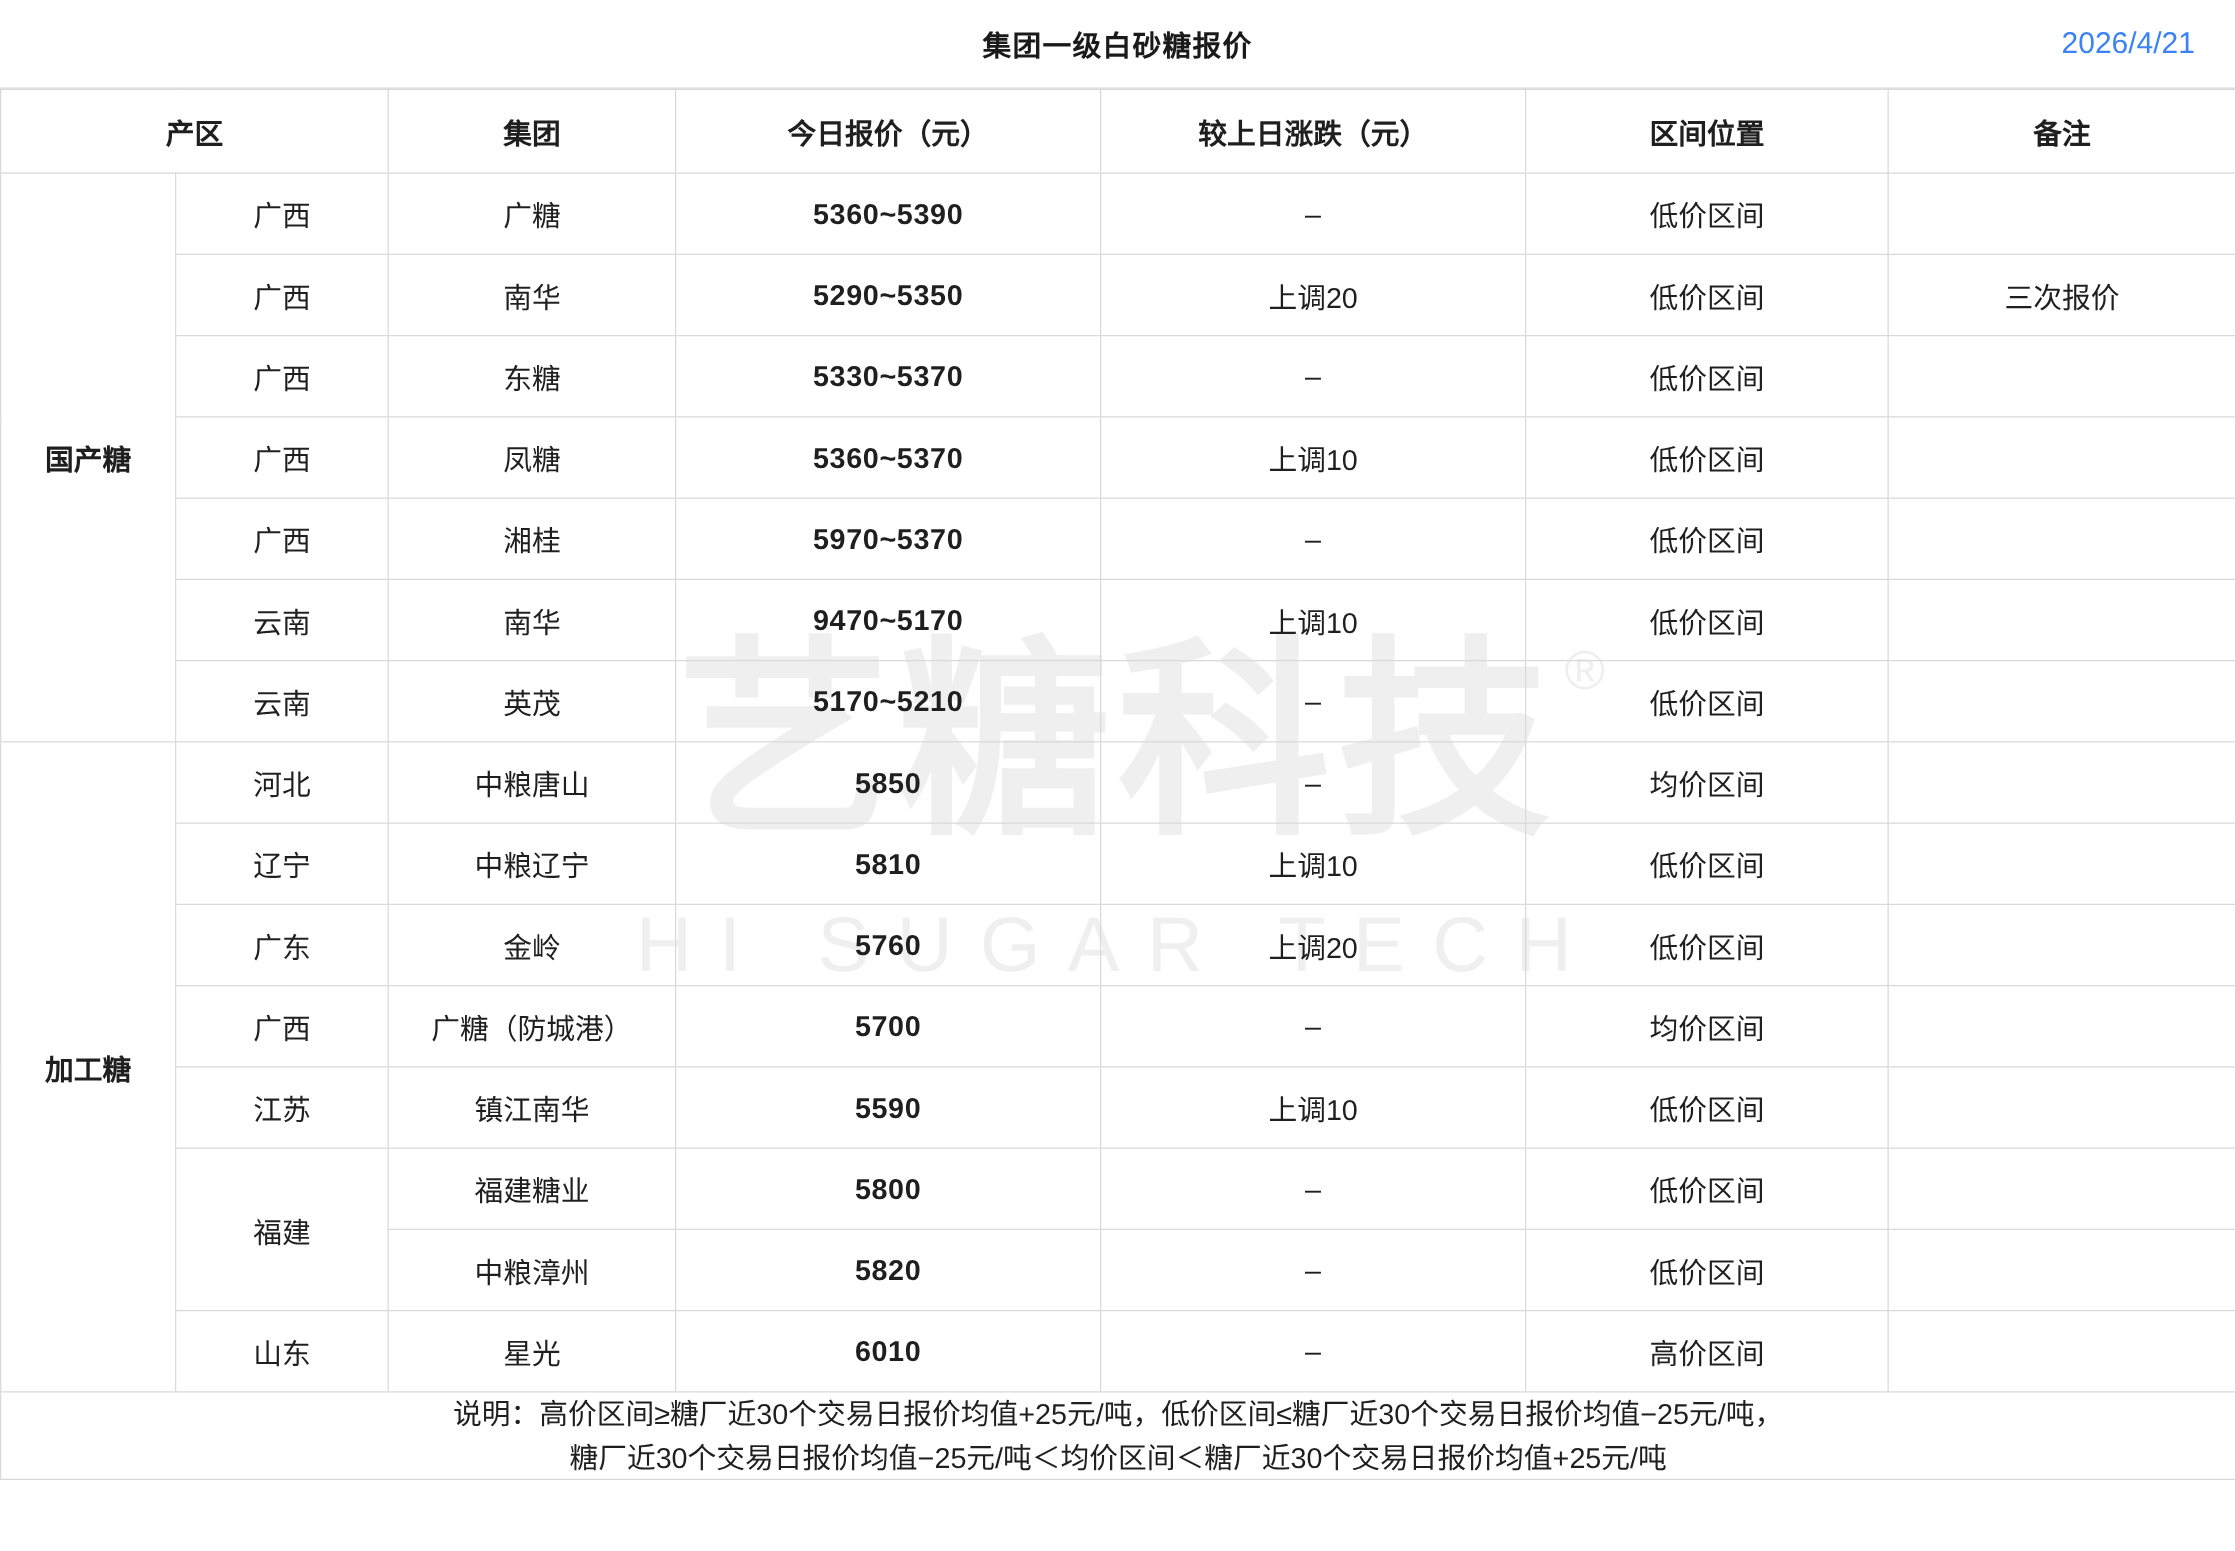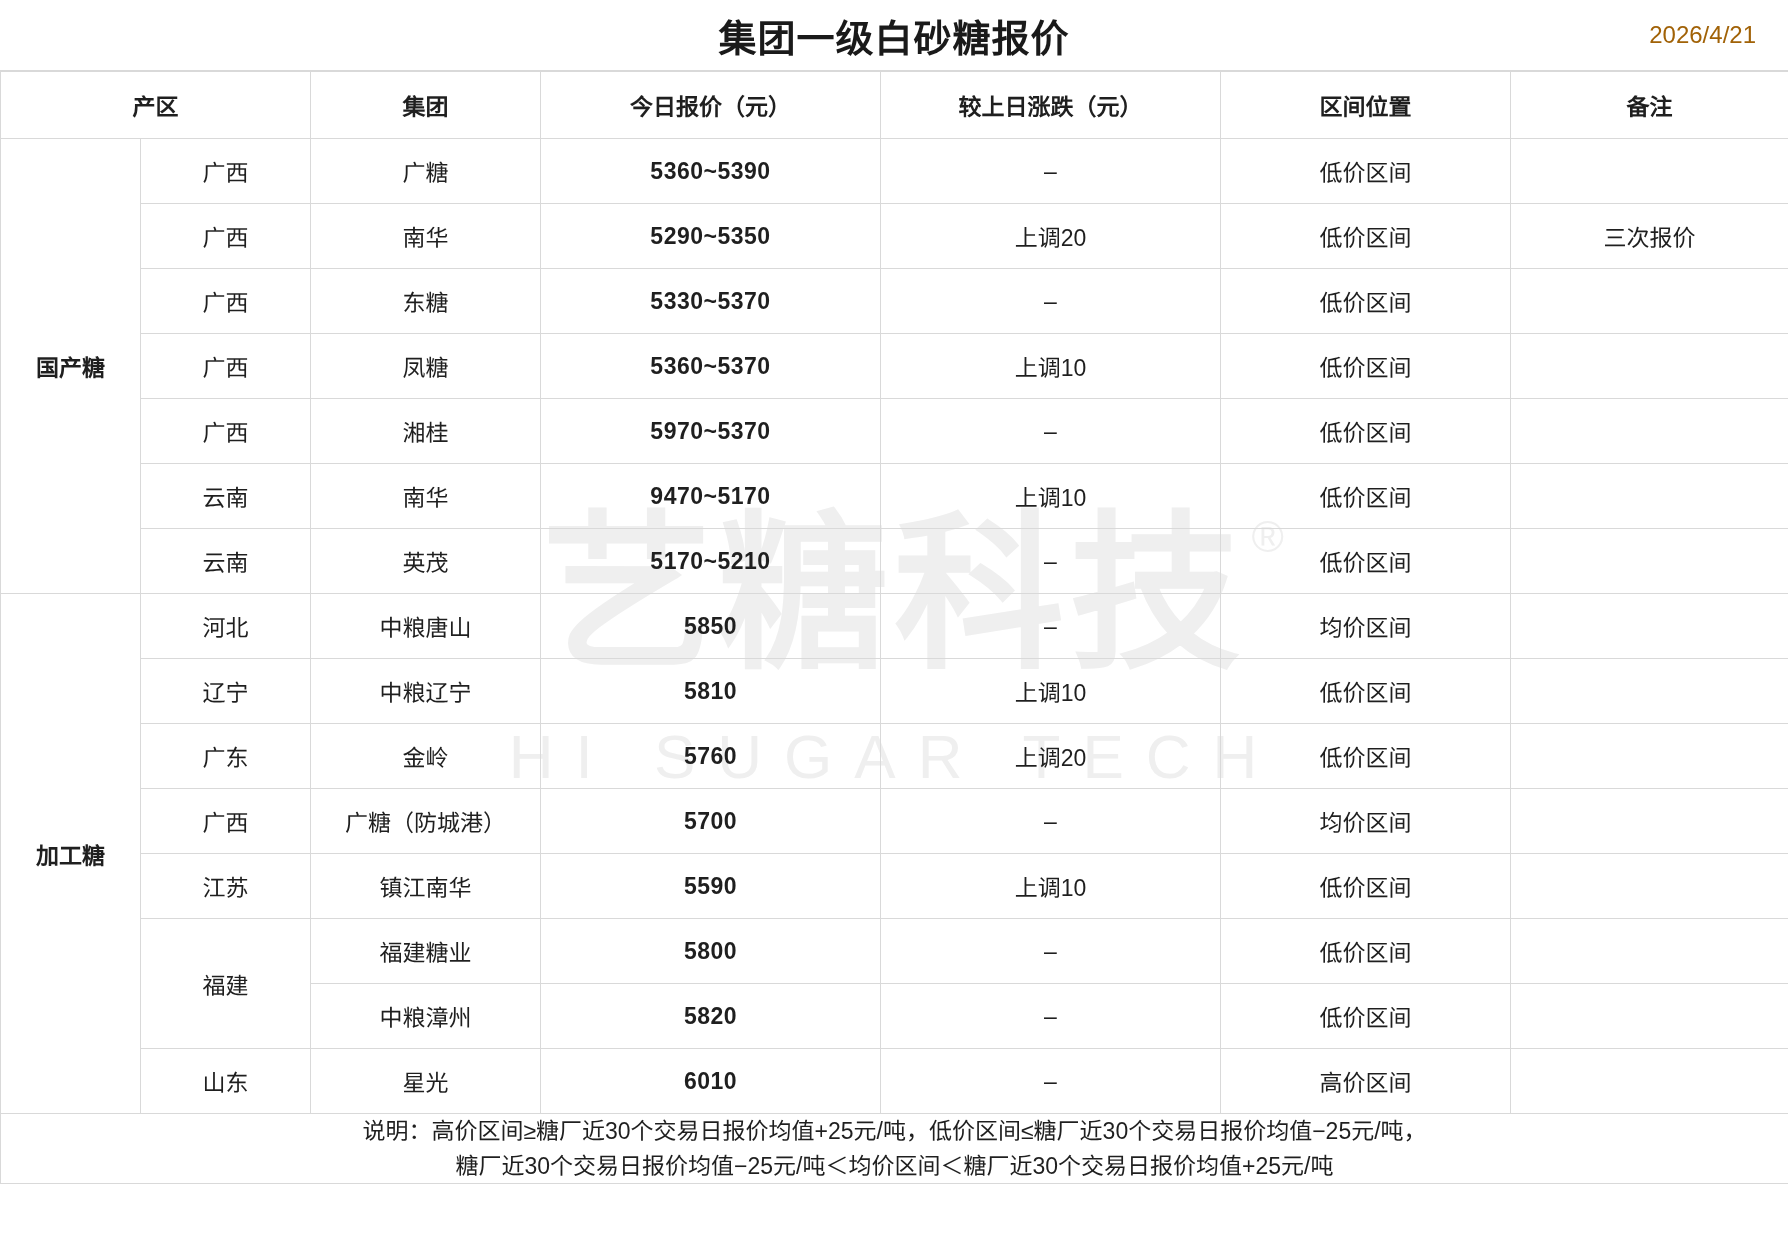--- a/index.html
+++ b/index.html
@@ -67,32 +67,32 @@
   .title-bar {
     position: relative;
     z-index: 2;
     height: 70px;
     border-bottom: 1px solid #d9d9d9;
     display: flex;
     align-items: center;
     justify-content: center;
   }
   .title-text {
-    font-size: 38px;
+    font-size: 23px;
     font-weight: bold;
     color: #1a1a1a;
     letter-spacing: 1px;
   }
   .title-date {
     position: absolute;
     right: 32px;
     top: 50%;
     transform: translateY(-50%);
     font-size: 24px;
-    color: #a16207;
+    color: #3b82f6;
     font-family: "Liberation Sans", sans-serif;
   }
 
   table.price {
     position: relative;
     z-index: 2;
     width: 1788px;
     border-collapse: collapse;
     table-layout: fixed;
     background: transparent;

